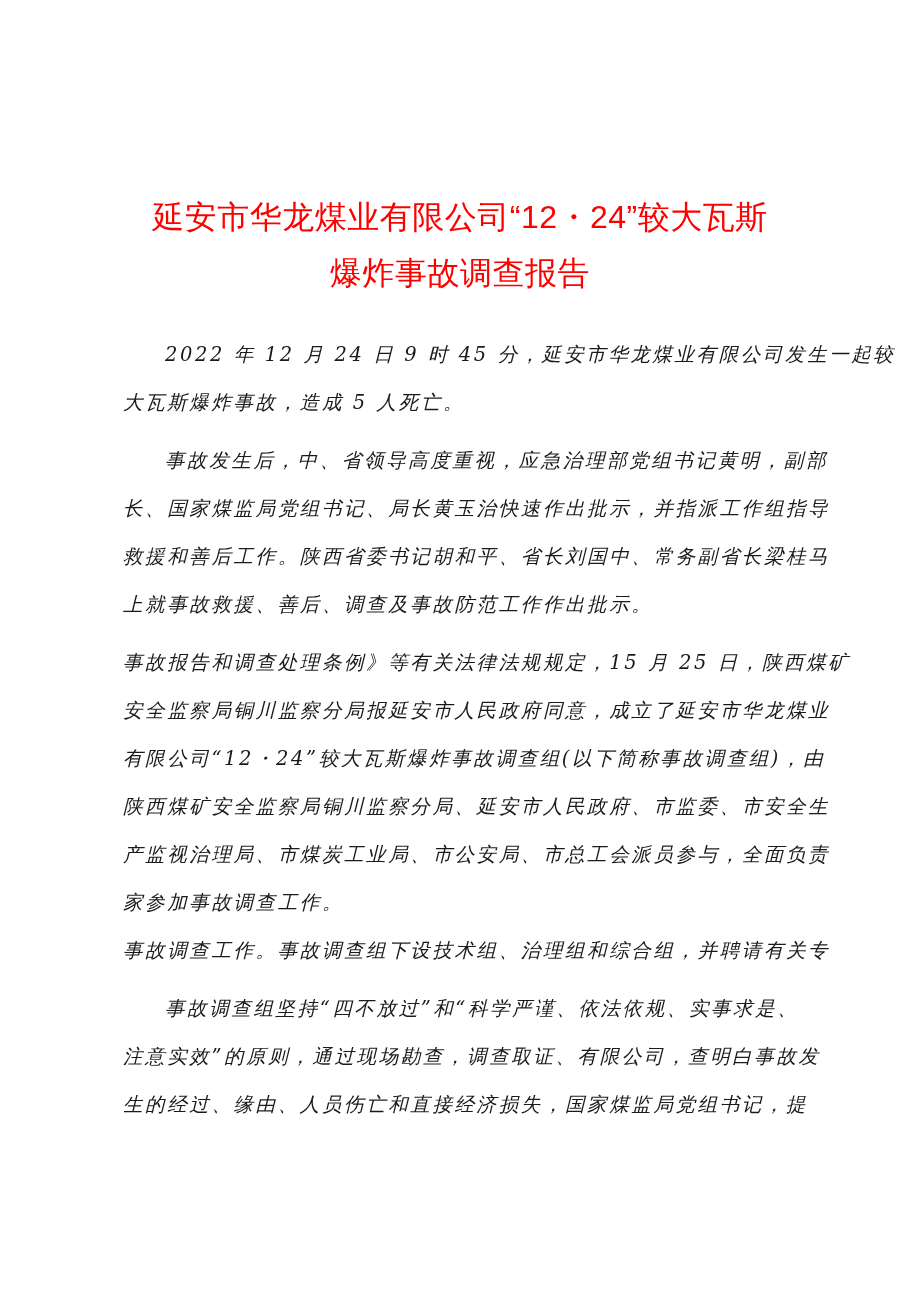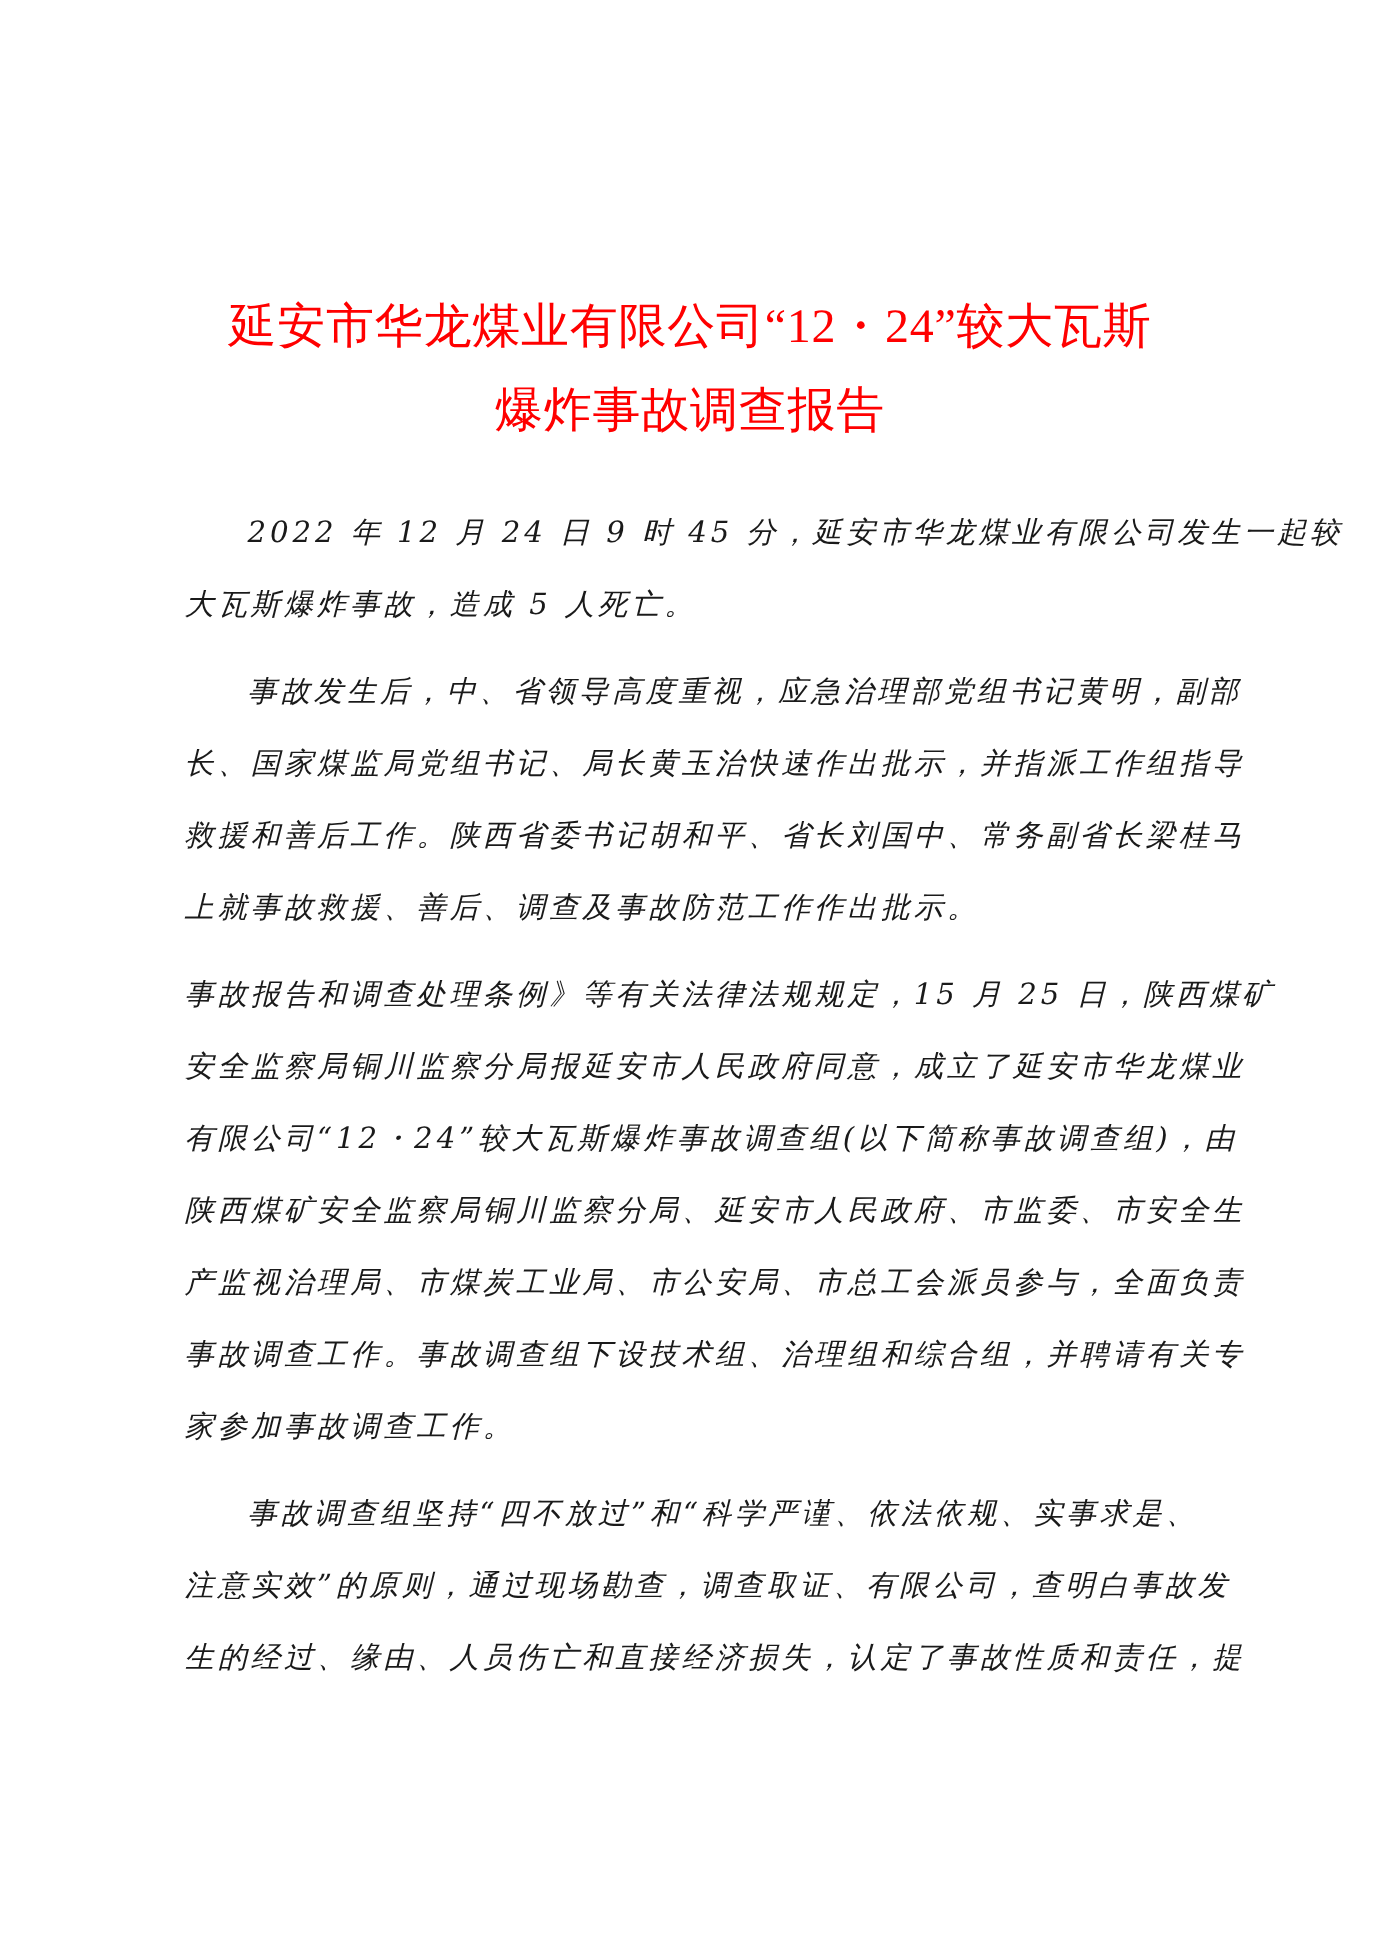--- a/index.html
+++ b/index.html
@@ -1,21 +1,21 @@
 <!DOCTYPE html>
 <html><head>
 <meta charset="utf-8">
 <style>
   html, body { margin: 0; padding: 0; background: #ffffff; }
   body { width: 920px; height: 1302px; position: relative; overflow: hidden;
          font-family: "DejaVu Serif", "Liberation Serif", serif; color: #1a1a1a; }
   .page { position: absolute; left: 0; top: 0; width: 920px; height: 1302px; background: #fff; }
   .title { position: absolute; left: 0; width: 920px; text-align: center;
            color: #ff0000; font-size: 32px; line-height: 40px; letter-spacing: 0.5px;
-           font-family: Liberation Serif, serif; }
+           font-family: Liberation Sans, sans-serif; }
   .t1 { top: 197px; }
   .t2 { top: 253px; }
   .body-text { position: absolute; left: 123px; width: 690px; top: 337px; font-style: italic; }
   .para { margin: 0; }
   .line { display: block; height: 48px; line-height: 36px; font-size: 19.5px;
           white-space: nowrap; letter-spacing: 2.6px; }
   .indent { padding-left: 42px; }
   .gap { height: 10px; }
 </style>
 </head>
@@ -37,23 +37,23 @@
       <span class="line">救援和善后工作。陕西省委书记胡和平、省长刘国中、常务副省长梁桂马</span>
       <span class="line">上就事故救援、善后、调查及事故防范工作作出批示。</span>
     </div>
     <div class="gap"></div>
     <div class="para">
       <span class="line">事故报告和调查处理条例》等有关法律法规规定，15 月 25 日，陕西煤矿</span>
       <span class="line">安全监察局铜川监察分局报延安市人民政府同意，成立了延安市华龙煤业</span>
       <span class="line">有限公司“12・24”较大瓦斯爆炸事故调查组(以下简称事故调查组)，由</span>
       <span class="line">陕西煤矿安全监察局铜川监察分局、延安市人民政府、市监委、市安全生</span>
       <span class="line">产监视治理局、市煤炭工业局、市公安局、市总工会派员参与，全面负责</span>
+      <span class="line">家参加事故调查工作。</span>
       <span class="line">事故调查工作。事故调查组下设技术组、治理组和综合组，并聘请有关专</span>
-      <span class="line">家参加事故调查工作。</span>
     </div>
     <div class="gap"></div>
     <div class="para">
       <span class="line indent">事故调查组坚持“四不放过”和“科学严谨、依法依规、实事求是、</span>
       <span class="line">注意实效”的原则，通过现场勘查，调查取证、有限公司，查明白事故发</span>
-      <span class="line">生的经过、缘由、人员伤亡和直接经济损失，认定了事故性质和责任，提</span>
+      <span class="line">生的经过、缘由、人员伤亡和直接经济损失，国家煤监局党组书记，提</span>
     </div>
   </div>
 </div>
 
 </body></html>

